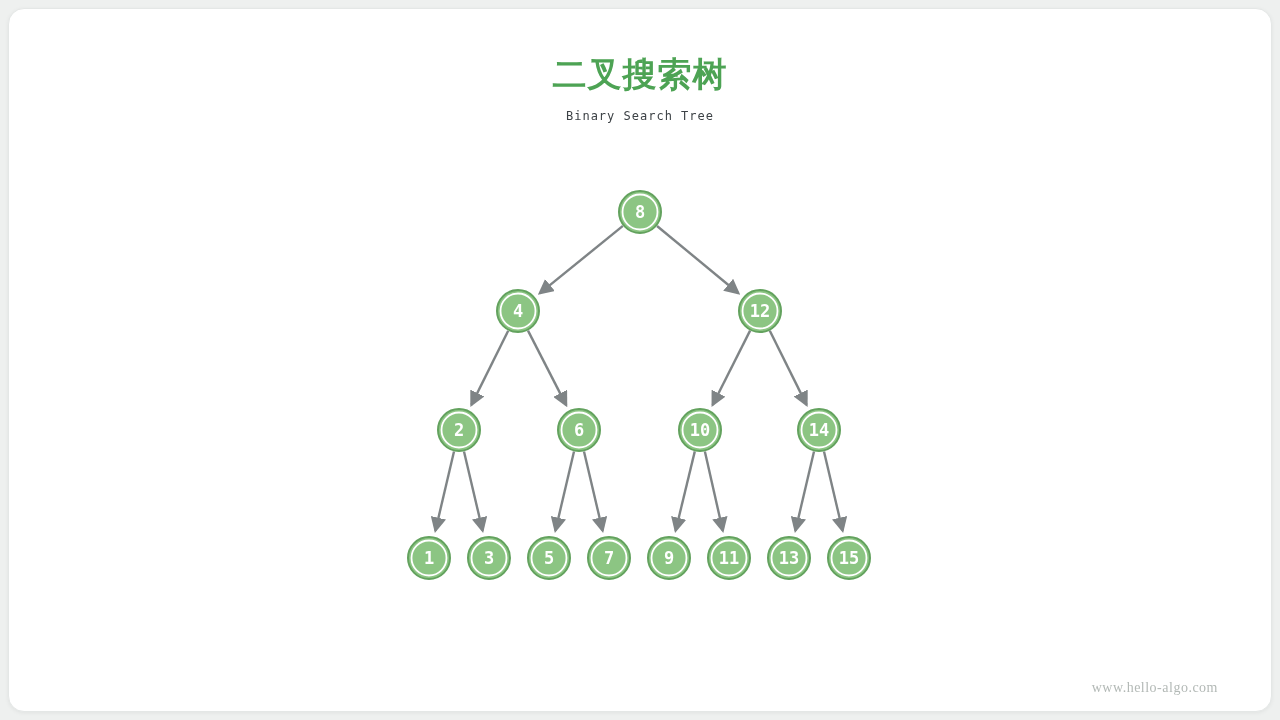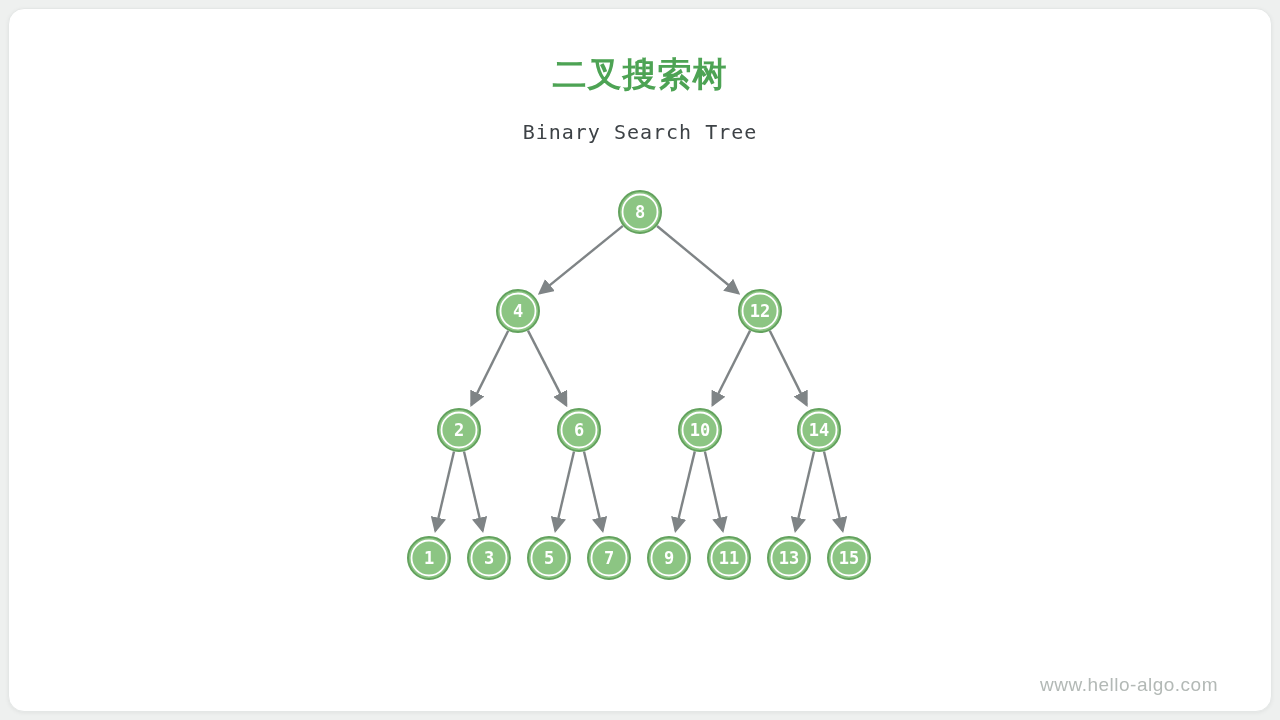--- a/index.html
+++ b/index.html
@@ -34,45 +34,45 @@
     text-align: center;
     pointer-events: none;
   }
   .title-zh {
     font-size: 34px;
     font-weight: bold;
     letter-spacing: 1px;
     font-family: "DejaVu Sans", sans-serif;
   }
   .title-en {
-    margin-top: 22px;
-    font-size: 20px;
+    margin-top: 11px;
+    font-size: 12px;
     font-weight: 500;
     letter-spacing: 1px;
     color: #3d4246;
     font-family: "DejaVu Sans Mono", monospace;
   }
   .tree-svg {
     position: absolute;
     left: 0;
     top: 0;
     width: 1280px;
     height: 720px;
   }
   .tree-svg text {
     font-family: "DejaVu Sans Mono", monospace;
   }
   .watermark {
     position: absolute;
     right: 62px;
     bottom: 24px;
-    font-size: 19px;
+    font-size: 14px;
     letter-spacing: 0.5px;
     color: #b3b9b6;
-    font-family: Liberation Sans, sans-serif;
+    font-family: Liberation Serif, serif;
   }
 </style>
 </head>
 <body>
 
 <div class="stage">
   <div class="card"></div>
 
   <svg id="tree-svg" class="tree-svg" viewBox="0 0 1280 720">
     <defs>

